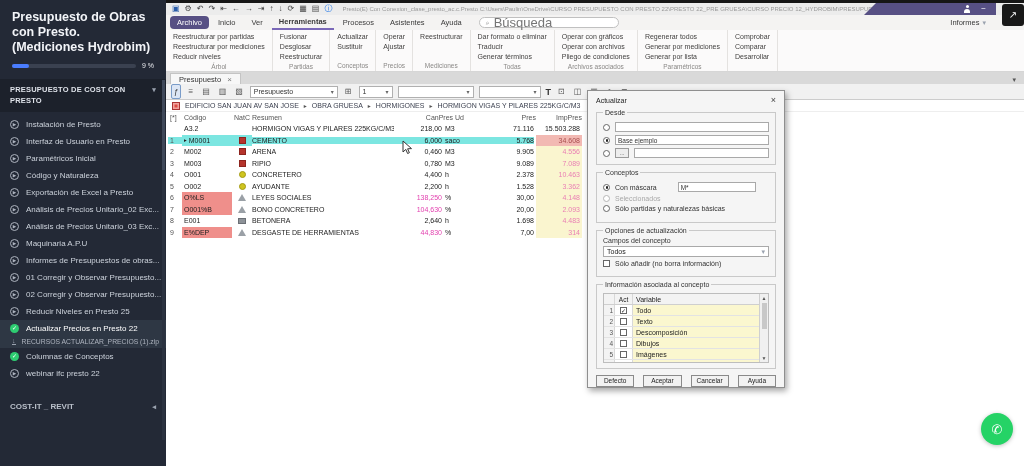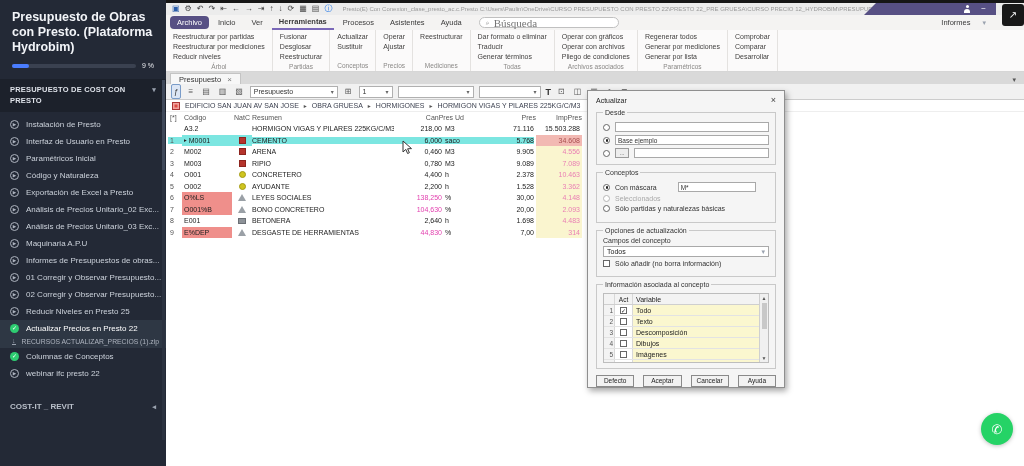--- a/index.html
+++ b/index.html
@@ -61,24 +61,24 @@
     border-radius:3px; color:#fff; font-size:10px; text-align:center; line-height:22px; z-index:60; }
 
   .menubar { position:absolute; left:0; top:15px; width:858px; height:15px; background:#f4f3f2;
     display:flex; align-items:center; gap:2px; padding:0 4px; }
   .menu-item { font-size:7.5px; color:#3a3a3a; padding:2px 7px; white-space:nowrap; }
   .menu-item.pill { background:var(--accent,#575084); color:#fff; border-radius:4px; }
   .menu-item.active { border-bottom:2px solid #7a68b8; font-weight:bold; }
   .searchbox { display:flex; align-items:center; gap:4px; background:#fff; border:1px solid #c0c0c0;
     border-radius:7px; height:11px; width:140px; margin-left:8px; padding:0 6px; }
   .search-ic { font-size:7px; color:#888; }
-  .searchbox input { border:none; outline:none; font-size:11px; color:#555; width:100px;
-    font-family:Liberation Serif, serif; background:transparent; }
+  .searchbox input { border:none; outline:none; font-size:13px; color:#555; width:100px;
+    font-family:Liberation Sans, sans-serif; background:transparent; }
   .informes { margin-left:auto; margin-right:34px; font-size:7.5px; color:#3a3a3a;
-    display:flex; gap:12px; align-items:center;justify-content:space-between; }
+    display:flex; gap:3px; align-items:center;justify-content:space-between; }
 
   .ribbon { position:absolute; left:0; top:30px; width:858px; height:42px; background:#fbfafa;
     border-bottom:1px solid #d6d6d6; display:flex; }
   .rgroup { display:flex; flex-direction:column; border-right:1px solid #e4e2e0; padding:2px 7px 0 7px; }
   .rcmds { flex:1; display:flex; flex-direction:column; }
   .rcmd { font-size:7px; color:#403f3e; line-height:10px; white-space:nowrap; }
   .rlabel { font-size:6.5px; color:#8a8886; text-align:center; padding:1px 0 2px 0; white-space:nowrap; }
 
   .tabstrip { position:absolute; left:0; top:72px; width:858px; height:12px; background:#d9d9d9;
     display:flex; align-items:flex-end; }
@@ -180,21 +180,21 @@
     background:var(--whatsapp,#25d366); display:flex; align-items:center; justify-content:center;
     box-shadow:0 1px 4px rgba(0,0,0,.25); z-index:70; }
   .wa-glyph { color:#fff; font-size:13px; line-height:13px; }
   .cursor { position:absolute; left:236px; top:140px; z-index:80; }
 </style>
 </head>
 <body>
 <div id="stage">
 
   <aside id="sidebar">
-    <div class="course-title">Presupuesto de Obras con Presto. (Plataforma Hydrobim)</div>
+    <div class="course-title">Presupuesto de Obras con Presto. (Mediciones Hydrobim)</div>
     <div class="progress-row">
       <div class="progress-track">
           <div class="progress-fill"></div>
         </div>
       <span class="progress-pct">9 %</span>
     </div>
     <div class="section-head">
       <span class="lbl">PRESUPUESTO DE COST CON PRESTO</span>
       <span class="caret">▾</span>
     </div>

